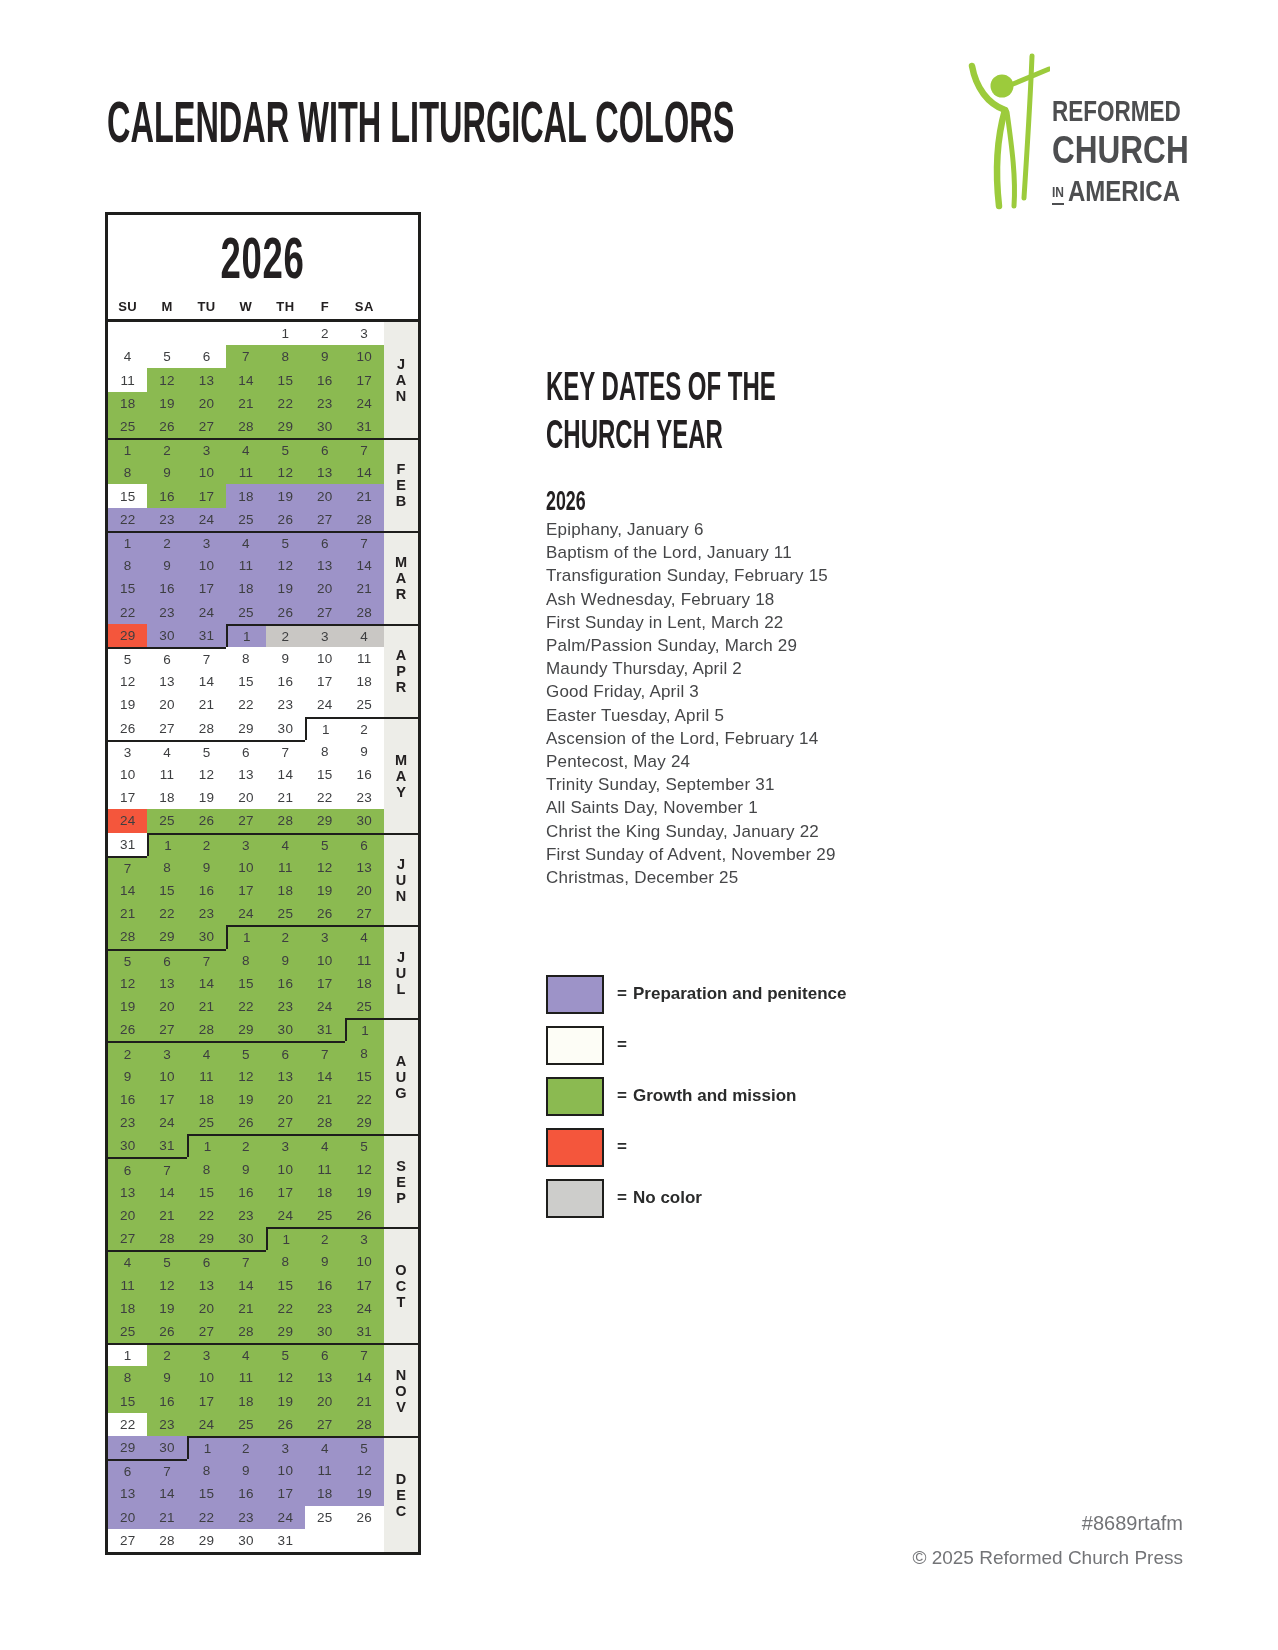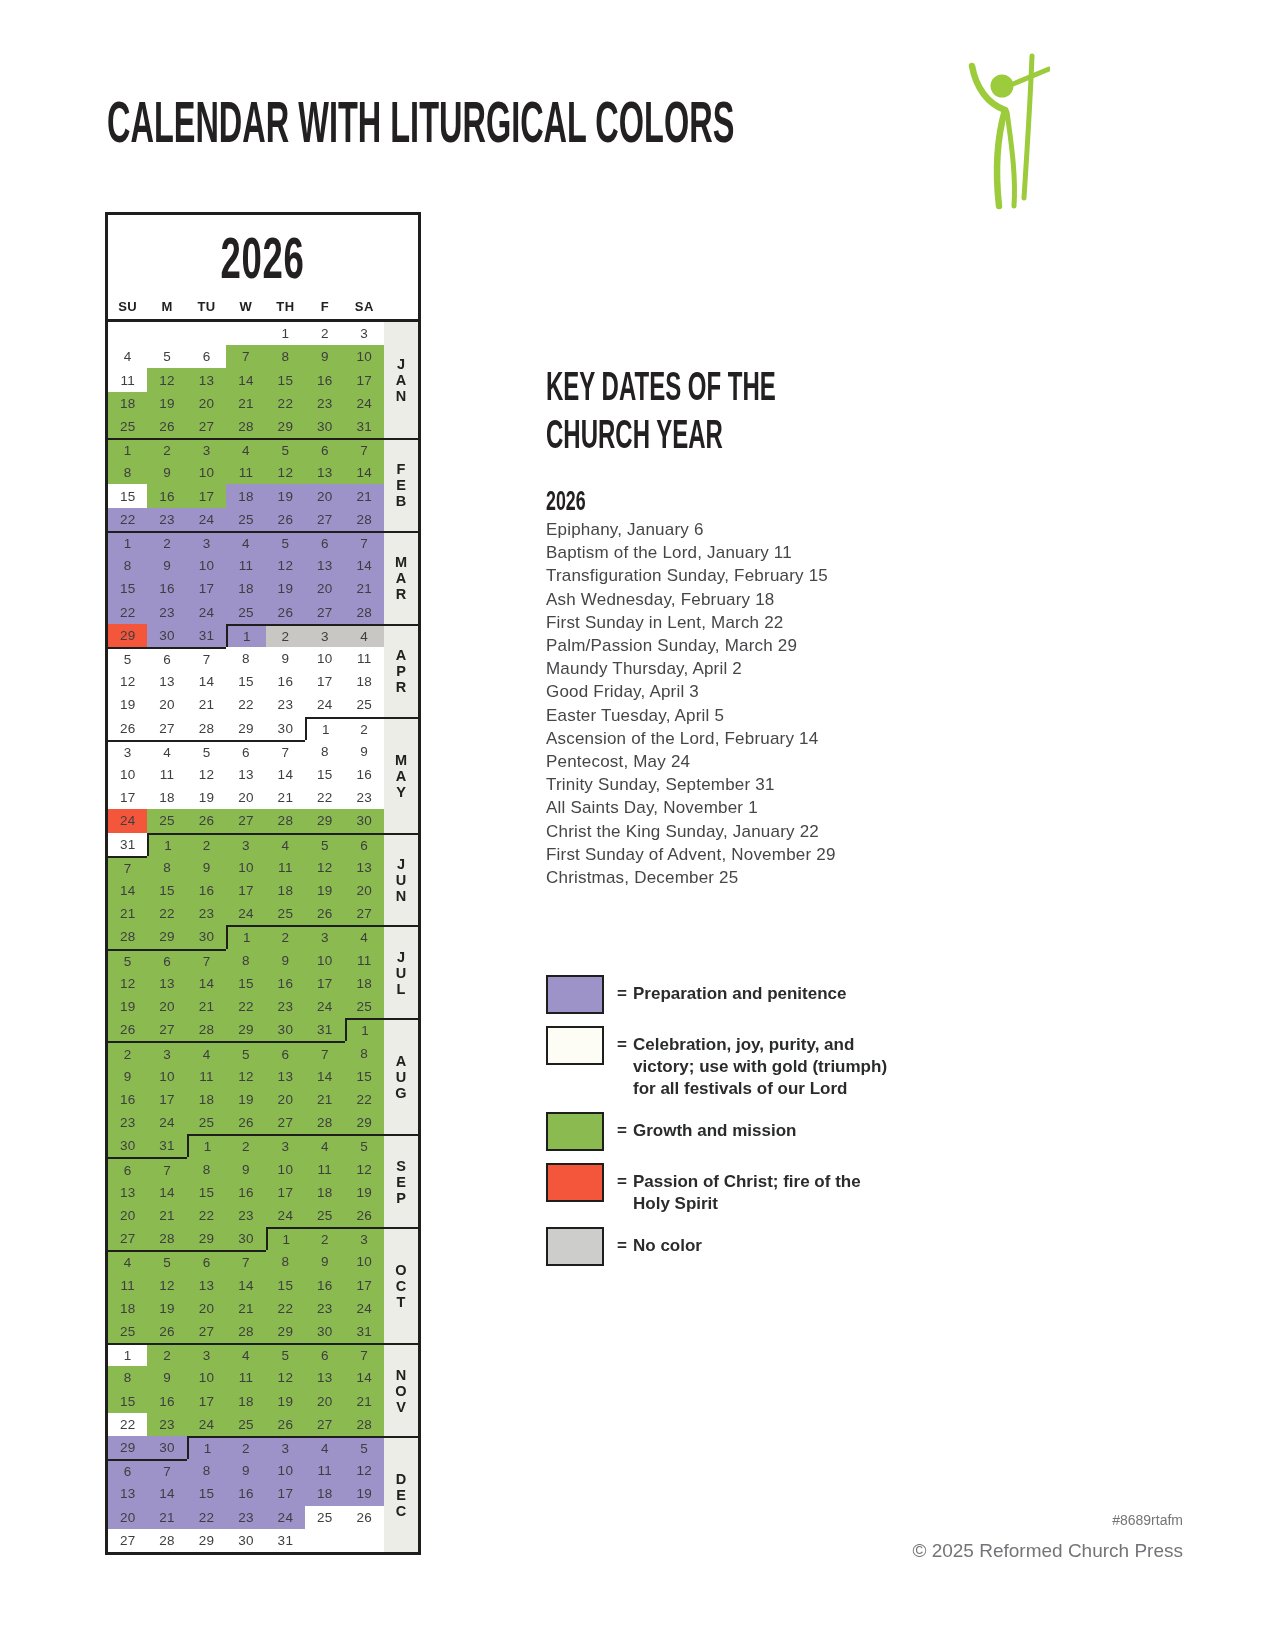--- a/index.html
+++ b/index.html
@@ -86,39 +86,47 @@
   .legend-swatch {
     width:58px; height:39px; border:2px solid #1e1e1c; flex:0 0 auto;
   }
   .legend-label {
     margin-left:13px; padding-top:8px;
     display:grid; grid-template-columns:16px 1fr;
     font-size:17px; font-weight:bold; line-height:22px; color:#2a2b2b;
   }
   
   .footer { position:absolute; right:95px; top:1512px; text-align:right; color:#737477; }
-  .footer-code { font-size:14px; }
+  .footer-code { font-size:20px; }
   .footer-copy { font-size:19px; margin-top:12px; }
 </style>
 </head>
 <body>
 
 <h1 class="page-title">CALENDAR WITH LITURGICAL COLORS</h1>
 
 <div class="logo">
   <svg width="112" height="165" viewBox="0 0 112 165">
     <g fill="none" stroke="#9ccb3c" stroke-linecap="round">
       <path d="M34,20 C38,42 50,58 67,64" stroke-width="6.5"></path>
       <path d="M67,64 C59,92 57,124 61,160" stroke-width="6.5"></path>
       <path d="M69,66 C74,102 78,132 76,160" stroke-width="5"></path>
       <path d="M94,10 C92,62 88,120 86,152" stroke-width="5"></path>
       <path d="M75,38 L111,23" stroke-width="5"></path>
     </g>
     <circle cx="64" cy="40" r="11.5" fill="#9ccb3c"></circle>
   </svg>
+  <div class="logo-text">
+    <div class="logo-line1">REFORMED</div>
+    <div class="logo-line2">CHURCH</div>
+    <div class="logo-line3">
+      <span class="logo-in">IN</span>
+      <span class="logo-america">AMERICA</span>
+    </div>
+  </div>
 </div>
 
 <div class="calendar">
   <div class="cal-year">
     <span>2026</span>
   </div>
   <div class="cal-head">
       <div class="dh">SU</div>
       <div class="dh">M</div>
       <div class="dh">TU</div>
@@ -594,44 +602,35 @@
         <span>=</span>
         <div>
           <div>Preparation and penitence</div>
         </div>
       </div>
     </div>
     <div class="legend-item">
       <div class="legend-swatch" style="background: rgb(253, 253, 246);"></div>
       <div class="legend-label">
         <span>=</span>
-        <div>
-          <div>Celebration, joy, purity, and</div>
-          <div>victory; use with gold (triumph)</div>
-          <div>for all festivals of our Lord</div>
-        </div>
       </div>
     </div>
     <div class="legend-item">
       <div class="legend-swatch" style="background: rgb(139, 186, 81);"></div>
       <div class="legend-label">
         <span>=</span>
         <div>
           <div>Growth and mission</div>
         </div>
       </div>
     </div>
     <div class="legend-item">
       <div class="legend-swatch" style="background: rgb(244, 86, 60);"></div>
       <div class="legend-label">
         <span>=</span>
-        <div>
-          <div>Passion of Christ; fire of the</div>
-          <div>Holy Spirit</div>
-        </div>
       </div>
     </div>
     <div class="legend-item">
       <div class="legend-swatch" style="background: rgb(205, 205, 203);"></div>
       <div class="legend-label">
         <span>=</span>
         <div>
           <div>No color</div>
         </div>
       </div>

